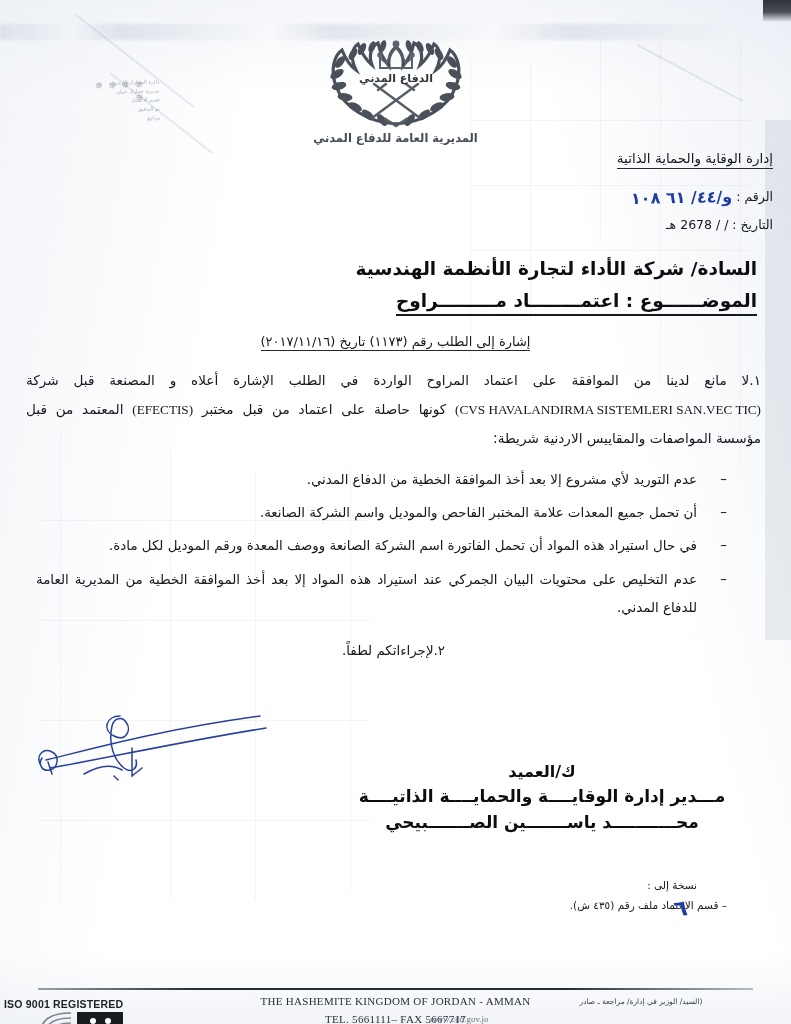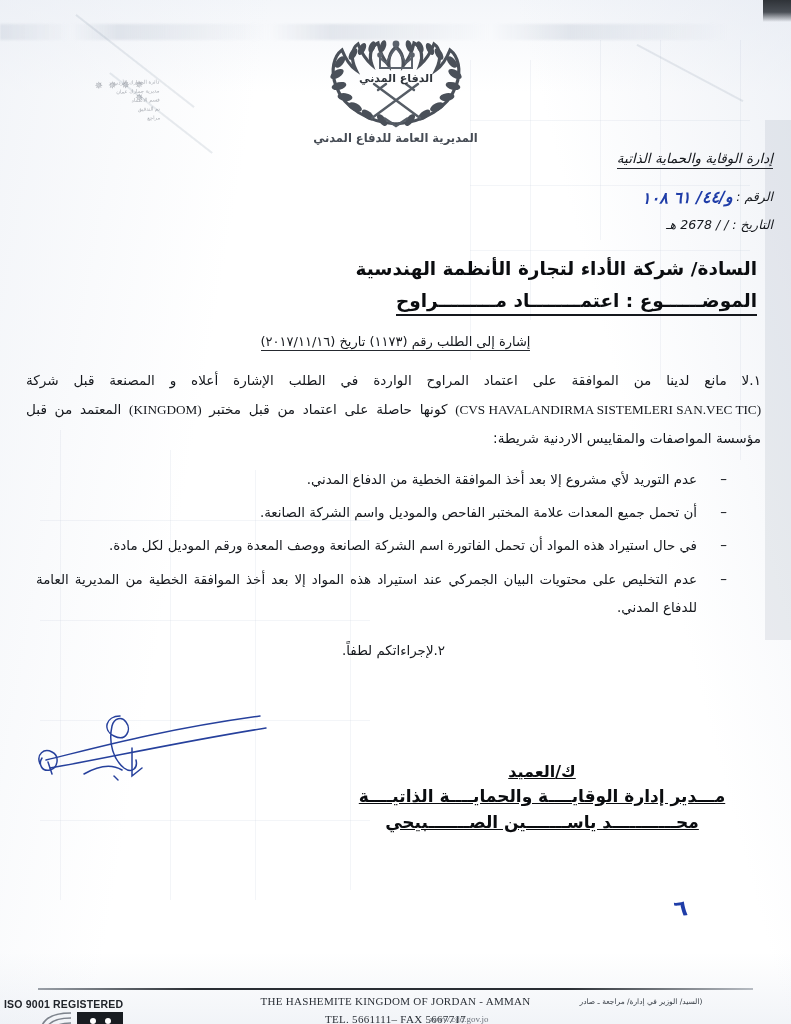--- a/index.html
+++ b/index.html
@@ -90,21 +90,21 @@
     position:absolute;left:10px;top:8px;
     width:56px;display:flex;flex-wrap:wrap;gap:3px 5px;
   }
   .stamp .st-stars i{
     font-style:normal;font-size:10px;color:#3c4350;line-height:1;
   }
 
   
   .meta{
     position:absolute;right:18px;top:148px;width:262px;
-    text-align:right;direction:rtl;font-style:italic;
+    text-align:right;direction:rtl;
   }
   .meta .dept{
     font-size:13.5px;color:#15181d;
     display:inline-block;
     border-bottom:1px solid #25292f;
     padding-bottom:2px;
   }
   .meta .rows{margin-top:13px;font-size:12.5px;line-height:1.95;color:#15181d;}
   .meta .row{white-space:nowrap;}
   .meta .lbl{display:inline-block;}
@@ -182,21 +182,21 @@
     position:absolute;right:0;left:0;top:700px;
     text-align:center;direction:rtl;
     font-size:14.5px;color:#14171c;
   }
   .sigblock{
     position:absolute;right:34px;top:760px;width:430px;
     text-align:center;direction:rtl;
   }
   .sigblock .ln{
     font-size:17px;font-weight:bold;color:#0b0d10;
-    line-height:1.5;letter-spacing:.2px;white-space:nowrap;text-decoration:underline;
+    line-height:1.5;letter-spacing:.2px;white-space:nowrap;
   }
   .sigblock .rank{font-size:16px;}
   .sig-svg{
     position:absolute;left:28px;top:702px;width:300px;height:92px;
     pointer-events:none;
   }
 
   
   .cc{
     position:absolute;right:60px;top:876px;width:260px;
@@ -383,21 +383,21 @@
 
   <div class="ref-line">
     <span class="u">إشارة إلى الطلب رقم (١١٧٣) تاريخ (٢٠١٧/١١/١٦)</span>
   </div>
 
   <div class="body">
     <p>
       <span>١.لا مانع لدينا من الموافقة على اعتماد المراوح الواردة في الطلب الإشارة أعلاه و المصنعة قبل شركة</span>
       <span class="lat">(CVS HAVALANDIRMA SISTEMLERI SAN.VEC TIC)</span>
       <span>كونها حاصلة على اعتماد من قبل مختبر</span>
-      <span class="lat">(KINGDOM)</span>
+      <span class="lat">(EFECTIS)</span>
       <span>المعتمد من قبل مؤسسة المواصفات والمقاييس الاردنية شريطة:</span>
     </p>
 
     <ul class="bullets">
       <li>عدم التوريد لأي مشروع إلا بعد أخذ الموافقة الخطية من الدفاع المدني.</li>
       <li>أن تحمل جميع المعدات علامة المختبر الفاحص والموديل واسم الشركة الصانعة.</li>
       <li>في حال استيراد هذه المواد أن تحمل الفاتورة اسم الشركة الصانعة ووصف المعدة ورقم الموديل لكل مادة.</li>
       <li>عدم التخليص على محتويات البيان الجمركي عند استيراد هذه المواد إلا بعد أخذ الموافقة الخطية من المديرية العامة للدفاع المدني.</li>
     </ul>
 
@@ -417,20 +417,24 @@
       <path d="M86 74 L90 78"></path>
     </g>
   </svg>
 
   <div class="sigblock">
     <div class="ln rank"><span>ك/</span><span>العميد</span></div>
     <div class="ln">مـــدير إدارة الوقايــــة والحمايــــة الذاتيــــة</div>
     <div class="ln">محـــــــــــد ياســـــــين الصـــــــبيحي</div>
   </div>
 
+  <div class="cc">
+    <div class="ttl">نسخة إلى :</div>
+    <div class="item">–  قسم الاعتماد ملف رقم (٤٣٥ ش).</div>
+  </div>
   <div class="cc-mark">٦</div>
 
   <div class="foot-rule"></div>
   <div class="foot-center">
     <div>THE HASHEMITE KINGDOM OF JORDAN - AMMAN</div>
     <div>TEL. 5661111– FAX 5667717</div>
   </div>
   <div class="foot-www">www.cdd.gov.jo</div>
   <div class="foot-ar">(السيد/ الوزير في إدارة/ مراجعة ـ صادر</div>
 

